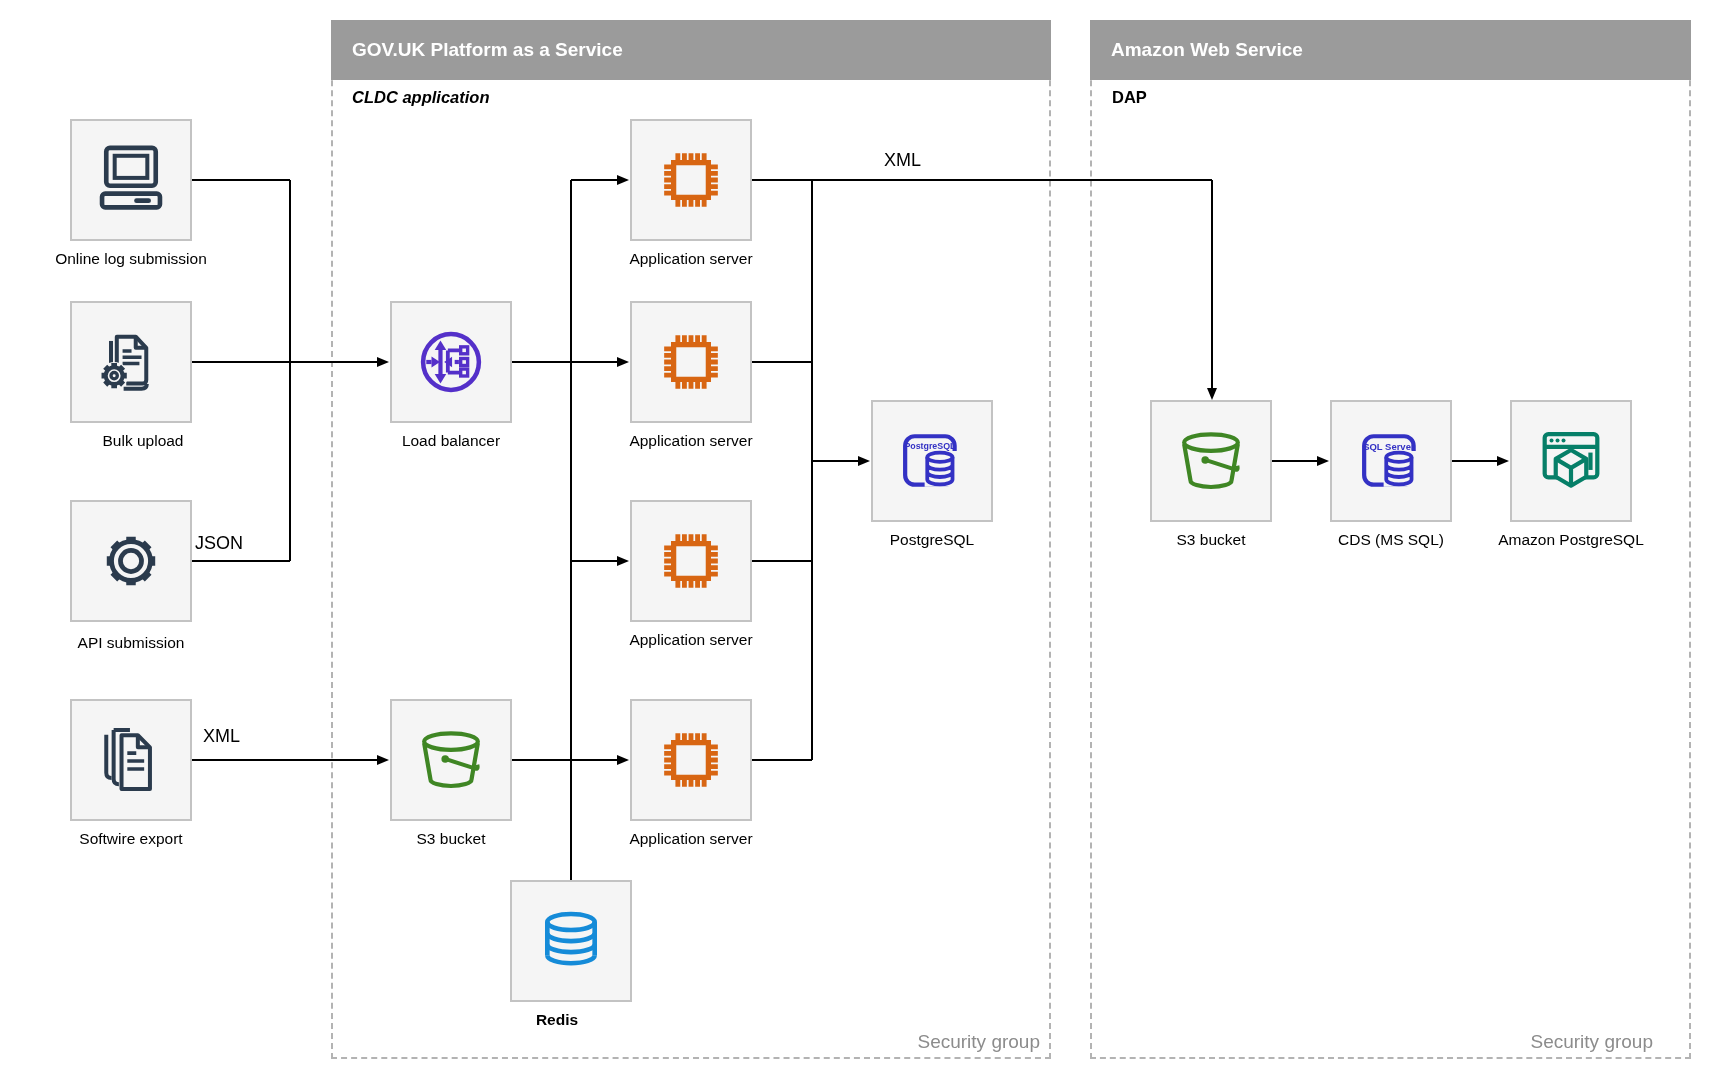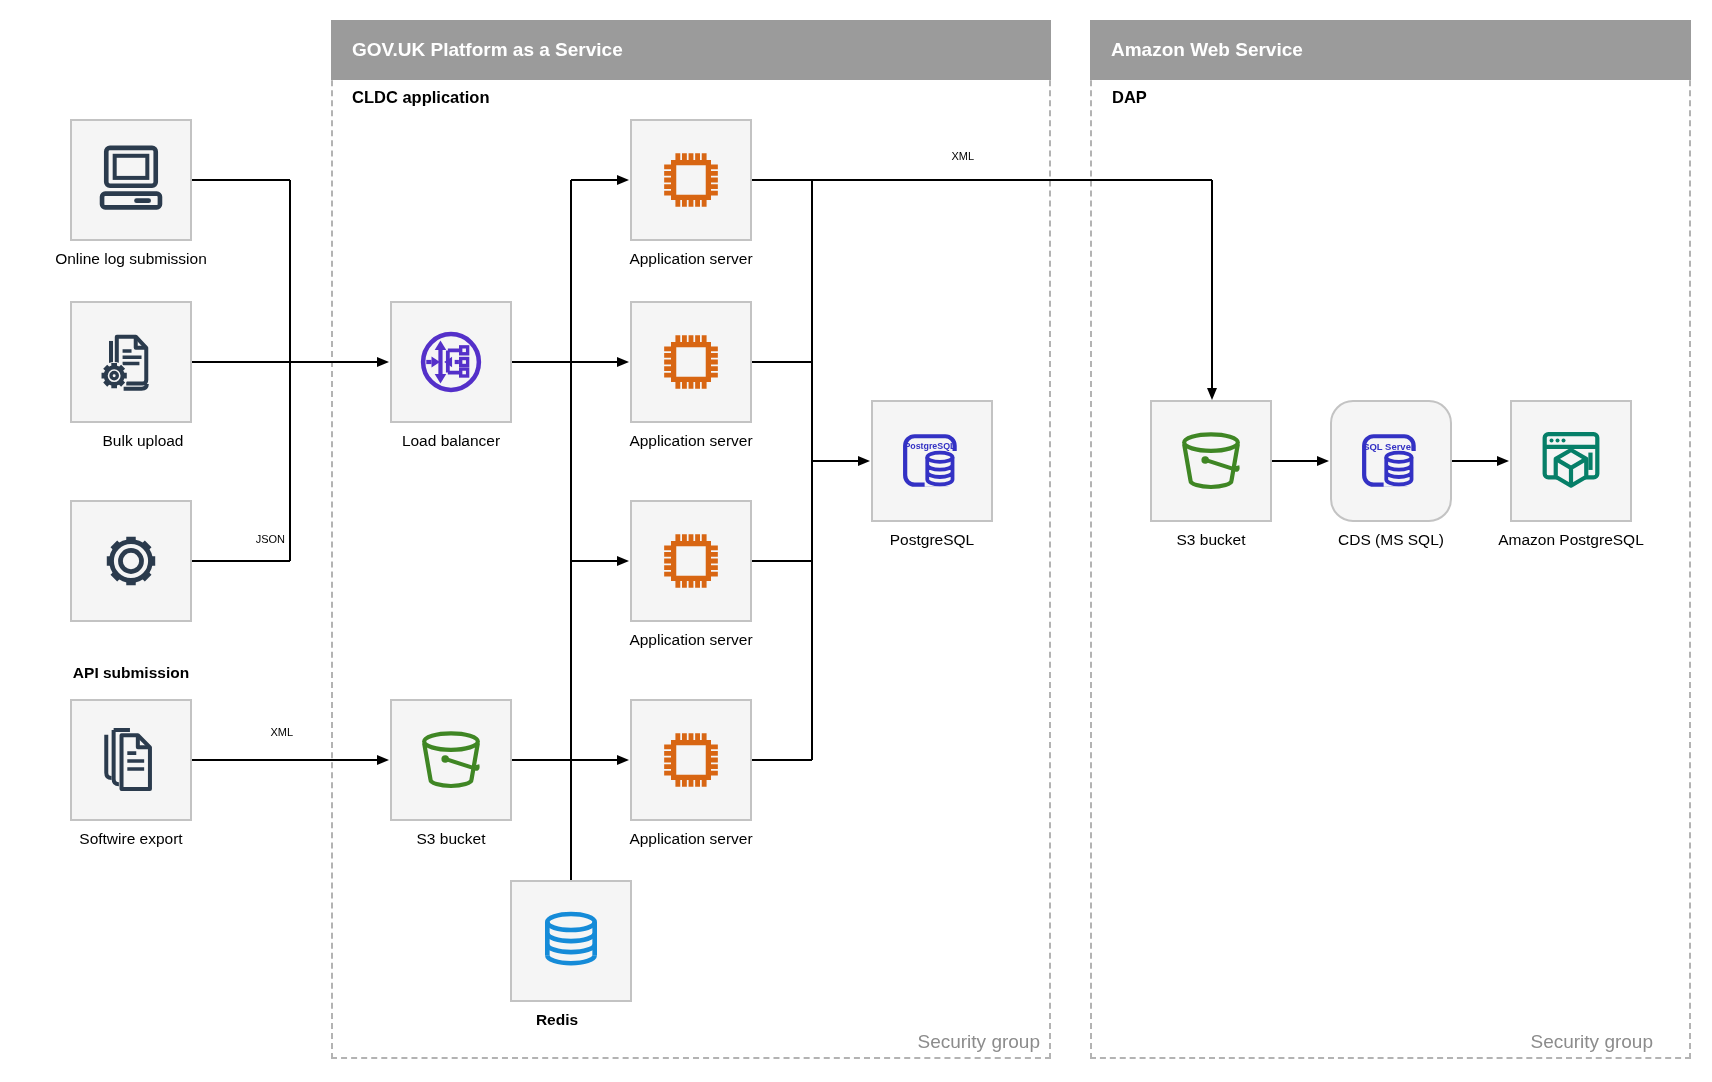--- a/index.html
+++ b/index.html
@@ -7,21 +7,21 @@
           font-family:"Liberation Sans",sans-serif;overflow:hidden;}
   .group-border{position:absolute;border:2px dashed #b3b3b3;box-sizing:border-box;background:transparent;}
   .group-header{position:absolute;height:60px;background:#9b9b9b;color:#ffffff;
                 font-size:19px;font-weight:bold;line-height:60px;padding-left:21px;box-sizing:border-box;}
   .group-sublabel{position:absolute;font-size:16.5px;font-weight:bold;color:#000000;}
   .security-label{position:absolute;width:200px;text-align:right;font-size:19px;color:#8c8c8c;}
   .node{position:absolute;width:122px;height:122px;background:#f5f5f5;border:2px solid #c3c3c3;
         box-sizing:border-box;display:flex;align-items:center;justify-content:center;}
   .node svg{width:80px;height:80px;display:block;}
   .nlabel{position:absolute;width:240px;text-align:center;font-size:15.5px;color:#000000;}
-  .elabel{position:absolute;width:90px;text-align:right;font-size:11px;color:#000000;}
+  .elabel{position:absolute;width:90px;text-align:left;font-size:18px;color:#000000;}
   .edges{position:absolute;left:0;top:0;width:1712px;height:1082px;}
   .icon-navy{color:#2b3b4d;} .icon-orange{color:#d86613;} .icon-purple{color:#5430c9;}
   .icon-indigo{color:#3331c4;} .icon-green{color:#3f8624;} .icon-azure{color:#158bd8;}
   .icon-teal{color:#067f68;}
   .hidden-defs{position:absolute;width:0;height:0;overflow:hidden;}
   .dbtext{font-family:"Liberation Sans",sans-serif;font-weight:bold;}
 </style>
 </head>
 <body>
 
@@ -74,21 +74,21 @@
       <line x1="812" y1="461" x2="858" y2="461" marker-end="url(#arw)"></line>
       <path d="M752,180 H1212"></path>
       <line x1="1212" y1="180" x2="1212" y2="388" marker-end="url(#arw)"></line>
       <line x1="1272" y1="461" x2="1317" y2="461" marker-end="url(#arw)"></line>
       <line x1="1452" y1="461" x2="1497" y2="461" marker-end="url(#arw)"></line>
     </g>
   </svg>
 
   <div class="group-header" style="left:331px;top:20px;width:720px;">GOV.UK Platform as a Service</div>
   <div class="group-header" style="left:1090px;top:20px;width:601px;">Amazon Web Service</div>
-  <div class="group-sublabel" style="left:352px;top:88px;">CLDC application</div>
+  <div class="group-sublabel" style="left:352px;top:88px;font-style:italic;">CLDC application</div>
   <div class="group-sublabel" style="left:1112px;top:88px;">DAP</div>
   <div class="security-label" style="left:840px;top:1031px;">Security group</div>
   <div class="security-label" style="left:1453px;top:1031px;">Security group</div>
 
   <div class="elabel" style="left:195px;top:533px;">JSON</div>
   <div class="elabel" style="left:203px;top:726px;">XML</div>
   <div class="elabel" style="left:884px;top:150px;">XML</div>
 
   <div class="node" style="left:70px;top:119px;">
     <svg viewBox="0 0 76 76" class="icon-navy">
@@ -193,21 +193,21 @@
         <path d="M15.5,30.5 A22.5,7.6 0 0 0 60.5,30.5 M15.5,41 A22.5,7.6 0 0 0 60.5,41 M15.5,51.5 A22.5,7.6 0 0 0 60.5,51.5"></path>
       </g>
     </svg>
   </div>
 
   <div class="node" style="left:1150px;top:400px;">
     <svg viewBox="0 0 76 76" class="icon-green">
         <use href="#ic-bucket"></use>
       </svg>
   </div>
-  <div class="node" style="left:1330px;top:400px;border-radius:23px;">
+  <div class="node" style="left:1330px;top:400px;">
     <svg viewBox="0 0 76 76" class="icon-indigo">
       <use href="#ic-dbcard"></use>
       <text class="dbtext" x="36" y="27.5" font-size="9" text-anchor="middle" fill="currentColor">SQL Server</text>
     </svg>
   </div>
   <div class="node" style="left:1510px;top:400px;">
     <svg viewBox="0 0 76 76" class="icon-teal">
       <g fill="none" stroke="currentColor" stroke-width="4">
         <rect x="13" y="12.5" width="50" height="41" rx="3.5"></rect>
         <path d="M13,24.5 H63"></path>
@@ -216,21 +216,21 @@
         <circle cx="30.9" cy="18.5" r="1.9" fill="currentColor" stroke="none"></circle>
         <path d="M56.5,30 V46.5"></path>
         <polygon points="38,27.5 52.5,36 52.5,53 38,61.5 23.5,53 23.5,36" fill="#f5f5f5" stroke-linejoin="round"></polygon>
         <path d="M23.5,36 L38,44.5 L52.5,36 M38,44.5 V61.5" stroke-linejoin="round"></path>
       </g>
     </svg>
   </div>
 
   <div class="nlabel" style="left:11px;top:250px;text-align:center;">Online log submission</div>
   <div class="nlabel" style="left:23px;top:432px;">Bulk upload</div>
-  <div class="nlabel" style="left:11px;top:664px;font-weight:bold;">API submission</div>
+  <div class="nlabel" style="left:11px;top:634px;">API submission</div>
   <div class="nlabel" style="left:11px;top:830px;">Softwire export</div>
   <div class="nlabel" style="left:331px;top:432px;">Load balancer</div>
   <div class="nlabel" style="left:571px;top:250px;">Application server</div>
   <div class="nlabel" style="left:571px;top:432px;">Application server</div>
   <div class="nlabel" style="left:571px;top:631px;">Application server</div>
   <div class="nlabel" style="left:571px;top:830px;">Application server</div>
   <div class="nlabel" style="left:812px;top:531px;">PostgreSQL</div>
   <div class="nlabel" style="left:331px;top:830px;">S3 bucket</div>
   <div class="nlabel" style="left:437px;top:1011px;font-weight:bold;">Redis</div>
   <div class="nlabel" style="left:1091px;top:531px;">S3 bucket</div>

